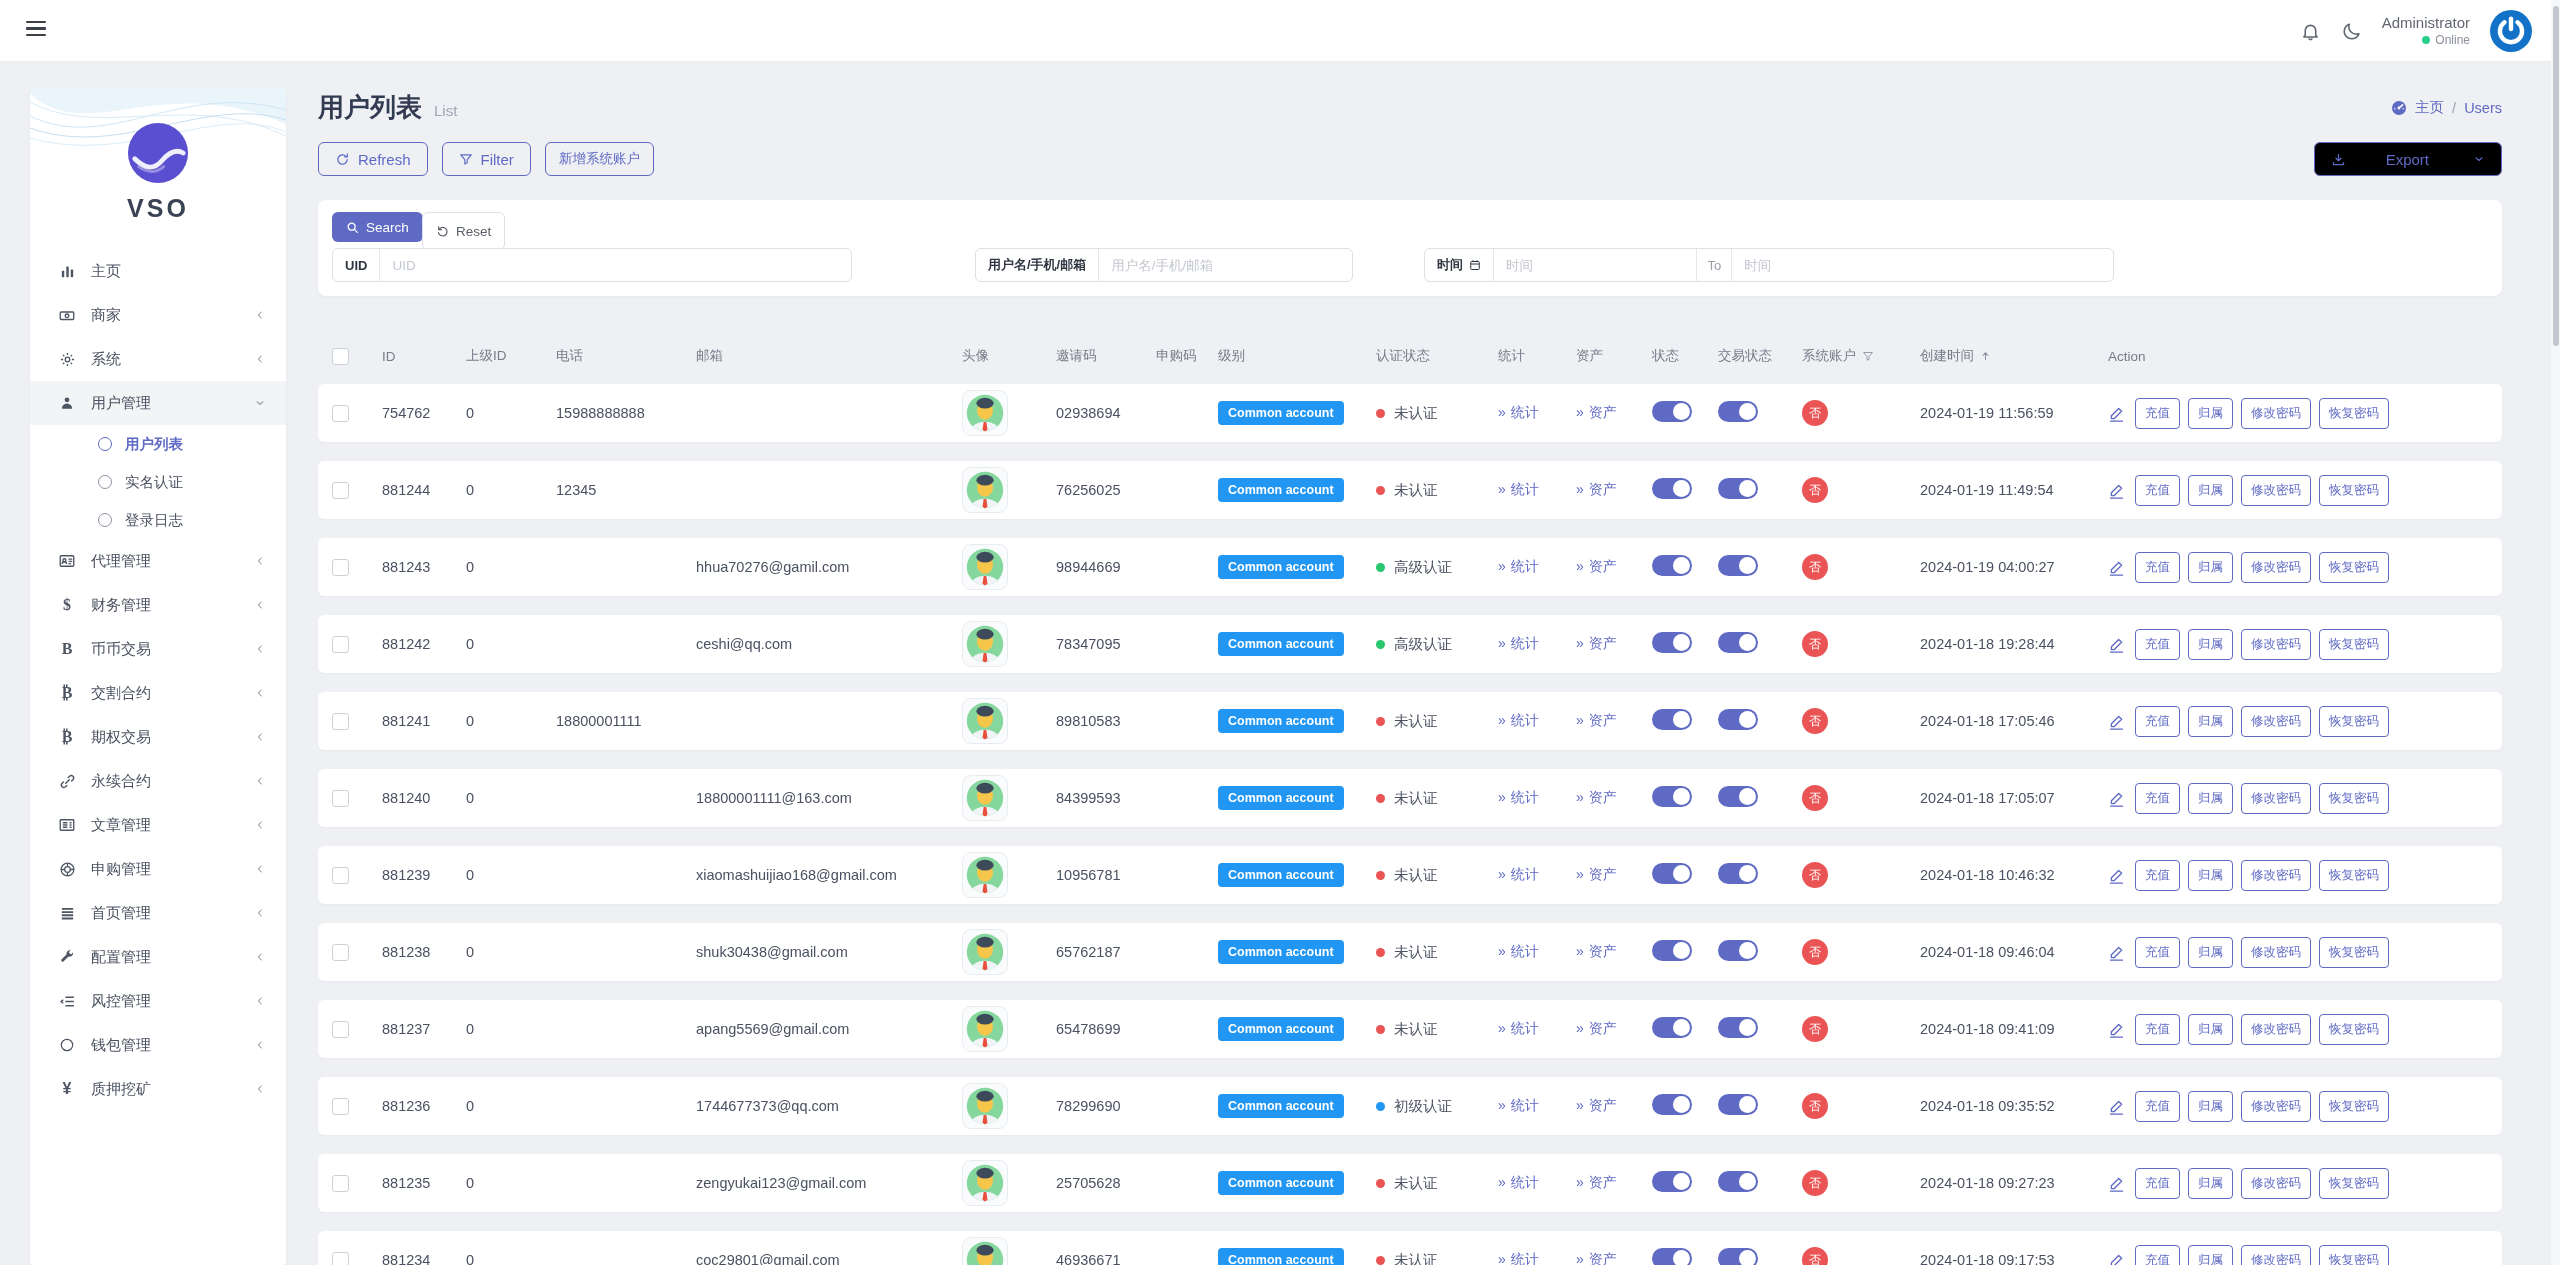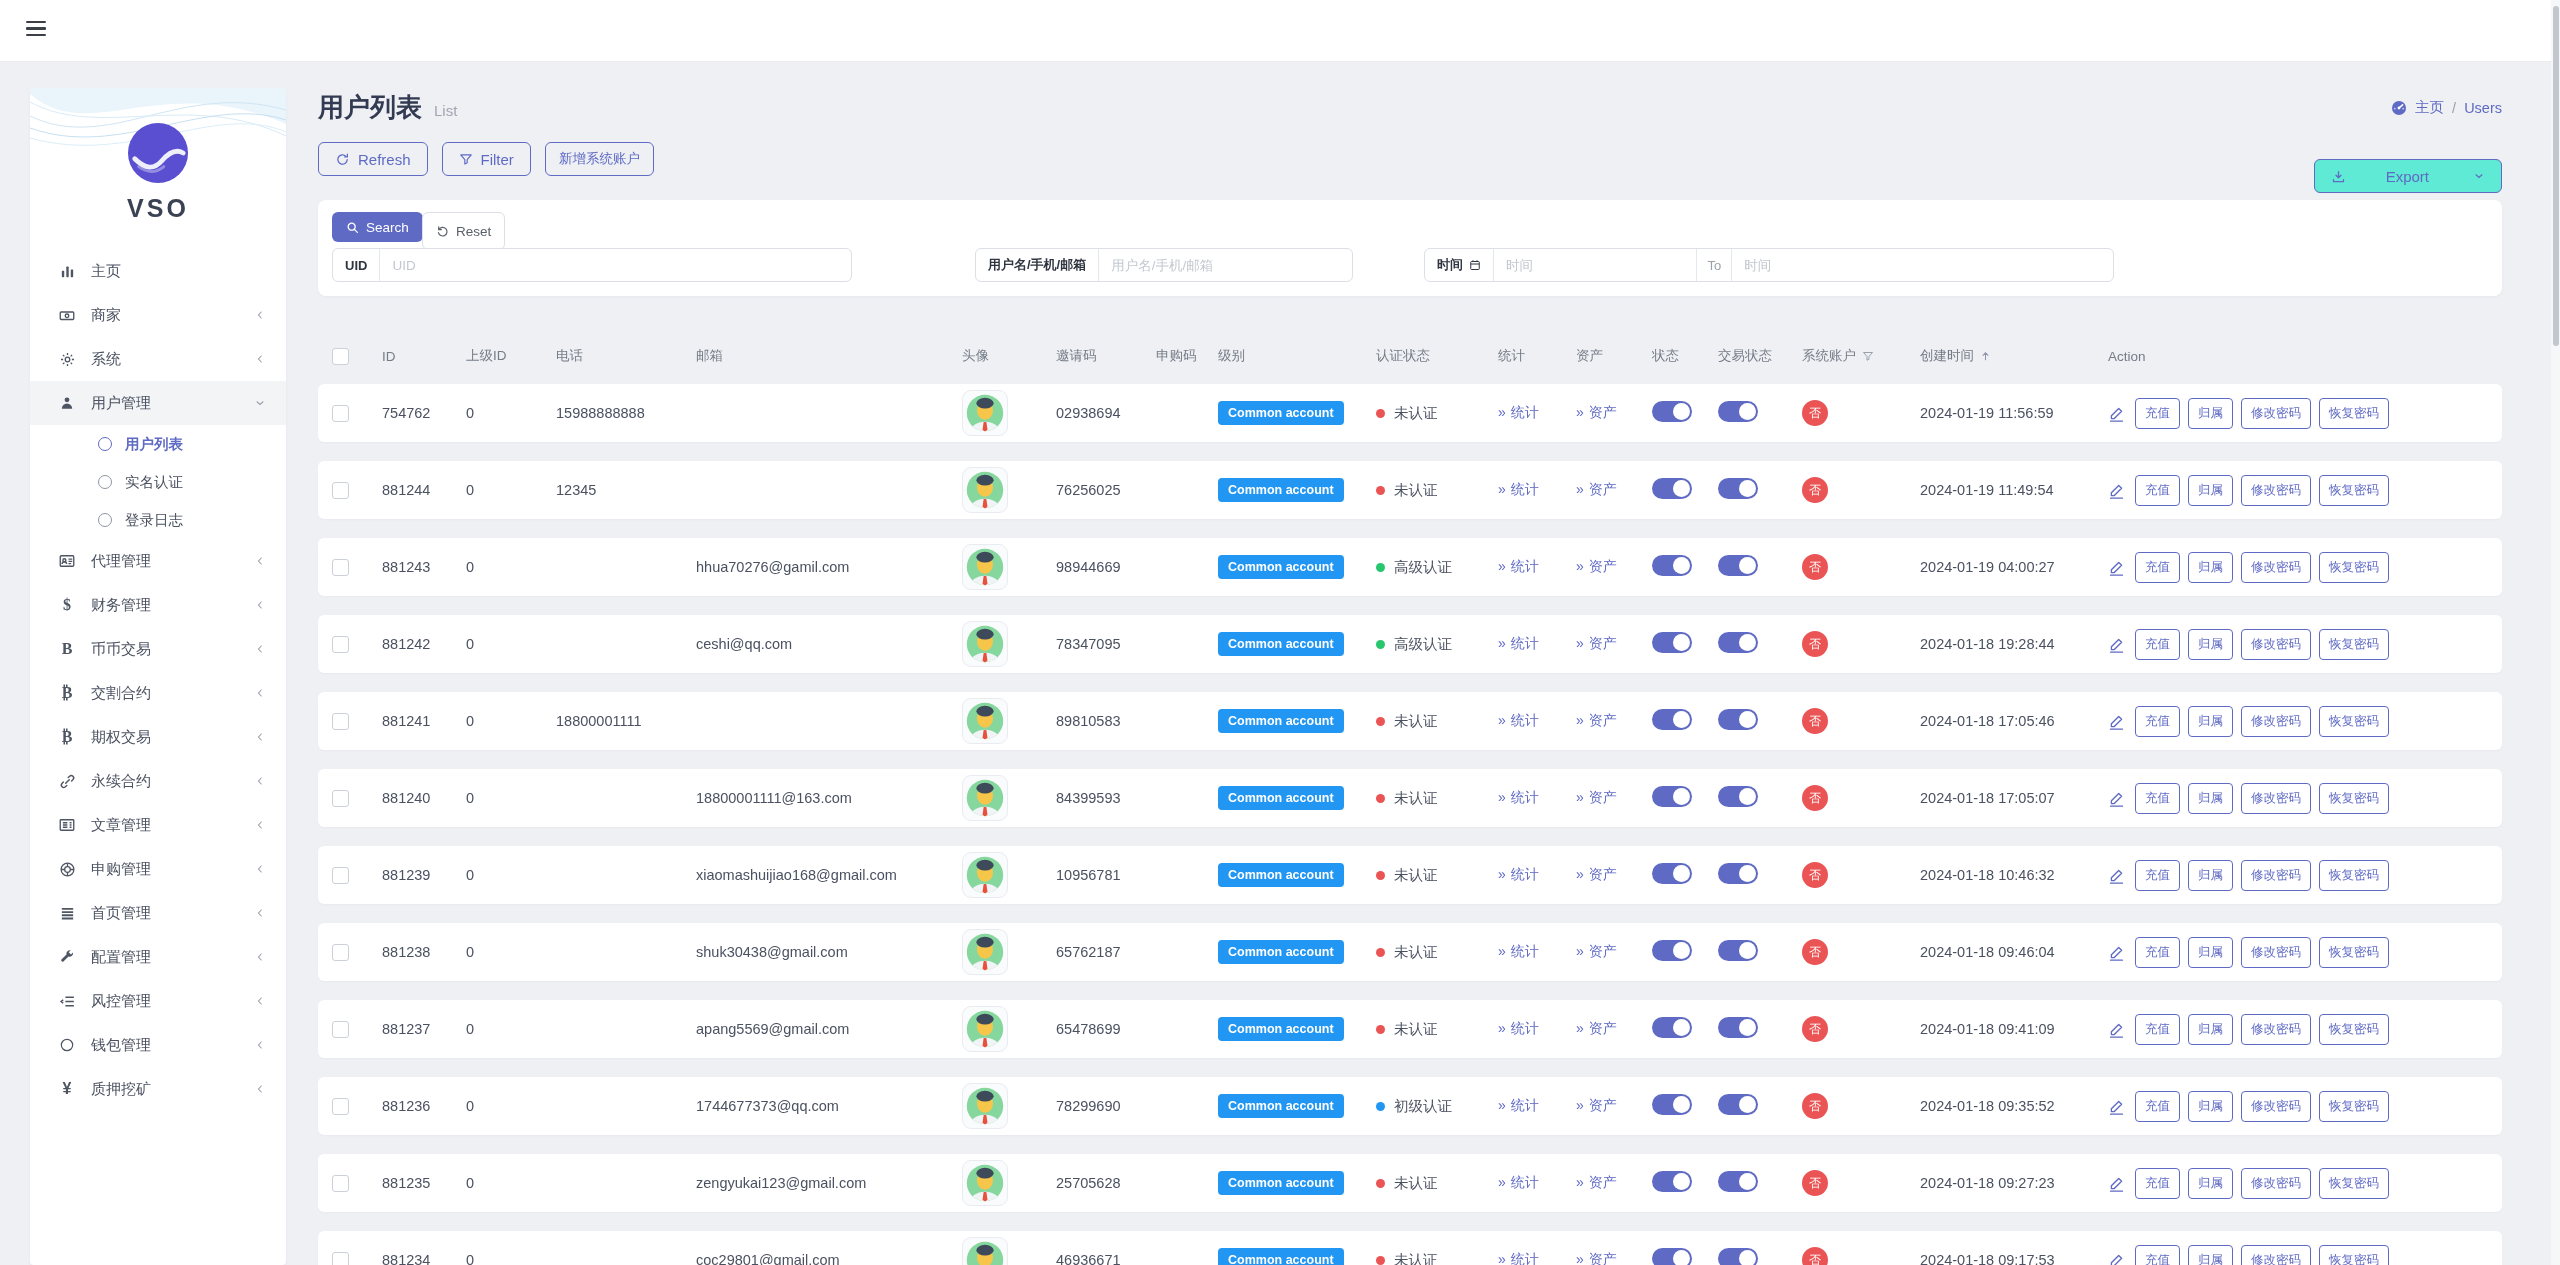--- a/index.html
+++ b/index.html
@@ -48,21 +48,21 @@
   .page-title { font-size:26px; font-weight:bold; color:#333b52; }
   .page-sub { font-size:15px; color:#a0a6b1; }
   .crumbs { position:absolute; top:10px; right:0; display:flex; align-items:center; gap:8px; font-size:14.5px; color:var(--primary); }
   .crumb-sep { color:#9aa0ab; }
   .crumbs .ic { display:inline-flex; }
 
   .toolbar { position:absolute; top:54px; left:0; display:flex; gap:14px; }
   .btn { height:34px; display:inline-flex; align-items:center; gap:8px; padding:0 16px; border-radius:6px; font-size:15px; cursor:pointer; border:1px solid var(--primary); color:var(--primary); background:transparent; font-family:inherit; }
   .btn .ic { display:inline-flex; }
   .btn-cn { font-size:13.5px; padding:0 13px; }
-  .export-btn { position:absolute; top:71px; right:0; background:#5eead4;gap:40px; }
+  .export-btn { position:absolute; top:54px; right:0; background:#000000;gap:40px; }
   .export-btn .chev { margin-left:4px; display:inline-flex; }
 
   .search-card { position:absolute; top:112px; left:0; width:2184px; height:96px; background:#fff; border-radius:8px; box-shadow:0 1px 3px rgba(30,40,80,.04); }
   .btn-primary { position:absolute; left:14px; top:12px; height:30px; background:var(--primary); border:none; color:#fff; display:inline-flex; align-items:center; gap:7px; padding:0 14px; border-radius:6px; font-size:13.5px; cursor:pointer; font-family:inherit; }
   .btn-reset { position:absolute; left:104px; top:12px; height:30px; background:#fff; border:1px solid #dcdfe6; color:#5a6068; display:inline-flex; align-items:center; gap:7px; padding:18px 13px; border-radius:6px; font-size:13.5px; cursor:pointer; font-family:inherit; }
   .igroup { position:absolute; top:48px; height:34px; display:flex; align-items:stretch; border:1px solid #dcdfe6; border-radius:6px; background:#fff; overflow:hidden; }
   .glabel { display:flex; align-items:center; gap:6px; padding:0 12px; font-weight:bold; font-size:13px; color:#2f3540; border-right:1px solid #e4e7ec; white-space:nowrap; }
   .igroup input { border:none; outline:none; flex:1; padding:0 12px; font-size:13.5px; color:#444; background:transparent; font-family:inherit; min-width:0; }
   .igroup input::placeholder { color:#c3c7cf; }
   .to-seg { display:flex; align-items:center; padding:0 10px; font-size:13px; color:#9ba0a8; border-left:1px solid #e4e7ec; border-right:1px solid #e4e7ec; }
@@ -123,20 +123,43 @@
 </svg>
 
 <div id="screen">
 
   <div class="topbar">
     <div class="hamburger">
         <span></span>
         <span></span>
         <span></span>
       </div>
+    <div class="top-right">
+      <span class="tool-ic">
+        <svg width="21" height="21" viewBox="0 0 24 24" fill="none" stroke="#5f6670" stroke-width="1.8" stroke-linejoin="round" stroke-linecap="round">
+            <path d="M18 16v-5a6 6 0 1 0-12 0v5l-1.6 2.2h15.2z"></path>
+            <path d="M10.4 20.5a1.9 1.9 0 0 0 3.2 0"></path>
+          </svg>
+      </span>
+      <span class="tool-ic">
+        <svg width="21" height="21" viewBox="0 0 24 24" fill="none" stroke="#5f6670" stroke-width="1.8" stroke-linejoin="round">
+            <path d="M20.5 14.5A8.6 8.6 0 0 1 9.5 3.6 8.6 8.6 0 1 0 20.5 14.5z"></path>
+          </svg>
+      </span>
+      <div class="admin-block">
+        <div class="admin-name">Administrator</div>
+        <div class="admin-status">
+            <span class="gdot"></span>
+            <span>Online</span>
+          </div>
+      </div>
+      <svg class="plogo-svg">
+          <use href="#plogo"></use>
+        </svg>
+    </div>
   </div>
 
   <div class="scrollbar">
       <div class="scroll-thumb"></div>
     </div>
 
   <div class="sidebar">
     <svg class="waves" viewBox="0 0 256 74" preserveAspectRatio="none">
       <path d="M0 6 C 60 58, 130 -18, 256 36 L256 0 L0 0 Z" fill="#eaf4fb"></path>
       <path d="M0 28 C 80 66, 150 -8, 256 22" stroke="#cfe5f4" fill="none"></path>

